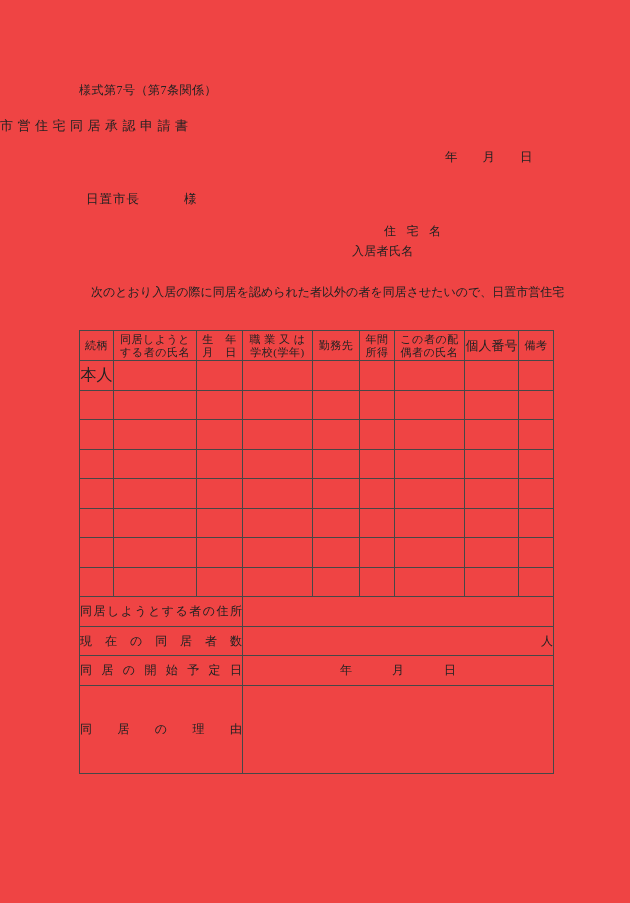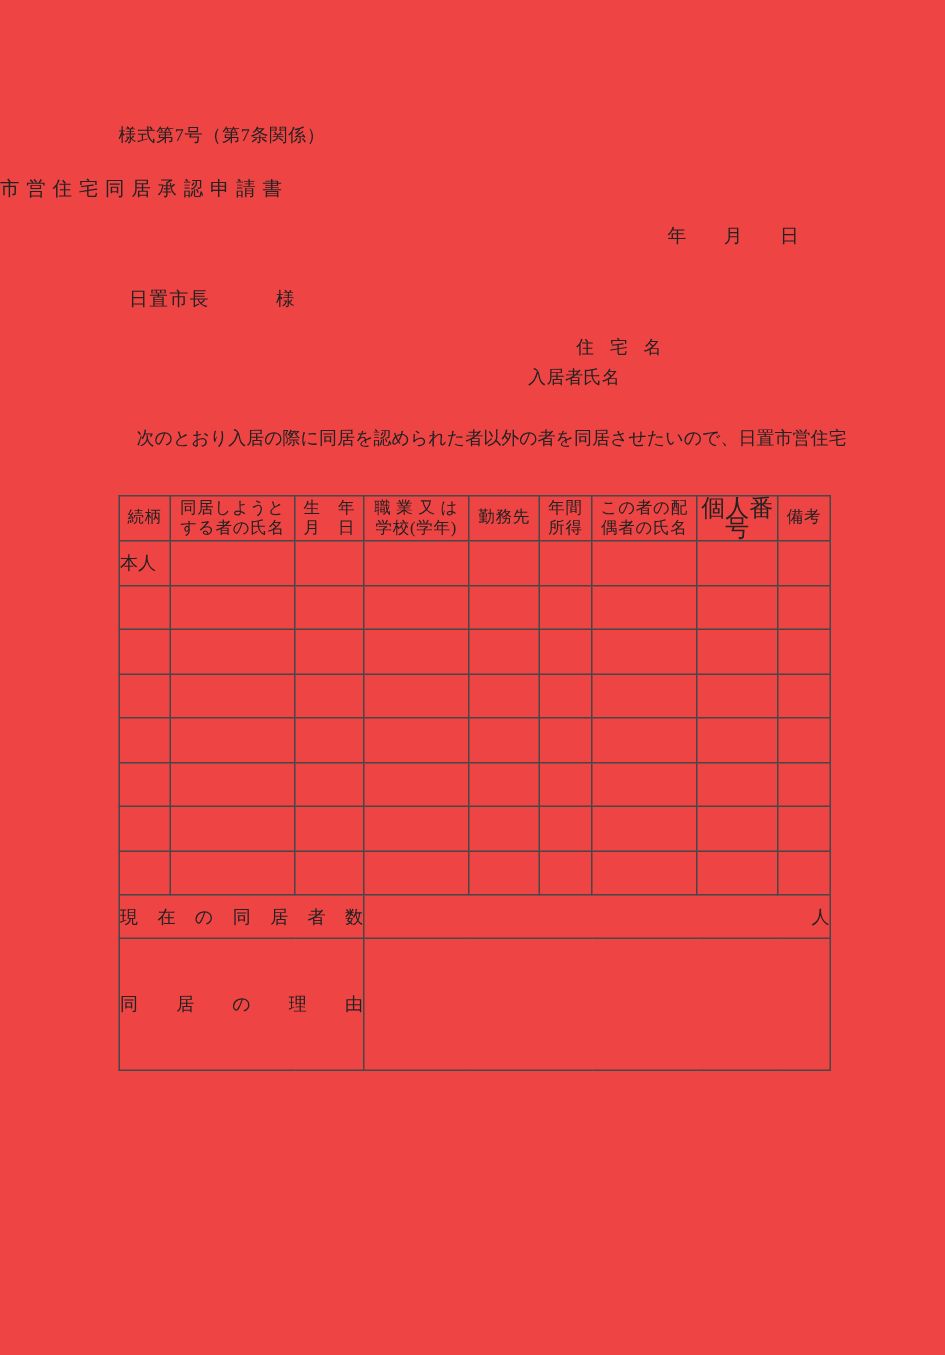--- a/index.html
+++ b/index.html
@@ -33,24 +33,24 @@
   }
   table.main th,table.main td{
     border:1px solid #474747;padding:0;
     font-weight:normal;vertical-align:middle;
     overflow:hidden;
   }
   table.main th{
     font-size:11px;line-height:13px;text-align:center;
     white-space:pre-line;letter-spacing:0.5px;
   }
-  table.main th.small{font-size:16px;letter-spacing:0;}
+  table.main th.small{font-size:13px;letter-spacing:0;}
   tr.hdr{height:30px;margin-left:28px;}
   tr.grid-row{height:29.5px;}
-  td.self-cell{text-align:left;padding-left:4px;font-size:12px;}
+  td.self-cell{text-align:center;padding-left:4px;font-size:16px;}
   td.b-label{
     font-size:12px;text-align:justify;text-align-last:justify;
     padding:0 6px;
   }
   tr.b-row1{height:30px;}
   tr.b-row2{height:29px;}
   tr.b-row3{height:30px;}
   tr.b-row4{height:88px;}
   td.count-val{text-align:right;padding-right:7px;font-size:12px;}
   .date-flex{display:flex;justify-content:center;gap:40px;font-size:12px;}
@@ -188,24 +188,38 @@
           <td></td>
           <td></td>
           <td></td>
           <td></td>
           <td></td>
           <td></td>
           <td></td>
           <td></td>
         </tr></tbody>
       <tbody>
+        <tr class="b-row1">
+        <td class="b-label" colspan="3">同居しようとする者の住所</td>
+        <td colspan="6"></td>
+      </tr>
       <tr class="b-row2">
         <td class="b-label" colspan="3">現在の同居者数</td>
         <td class="count-val" colspan="6">人</td>
       </tr>
+      <tr class="b-row3">
+        <td class="b-label" colspan="3">同居の開始予定日</td>
+        <td colspan="6">
+          <div class="date-flex">
+            <span>年</span>
+            <span>月</span>
+            <span>日</span>
+          </div>
+        </td>
+      </tr>
       <tr class="b-row4">
         <td class="b-label" colspan="3">同居の理由</td>
         <td colspan="6"></td>
       </tr>
     </tbody>
   </table>
 
 </div>
 
 </body></html>

